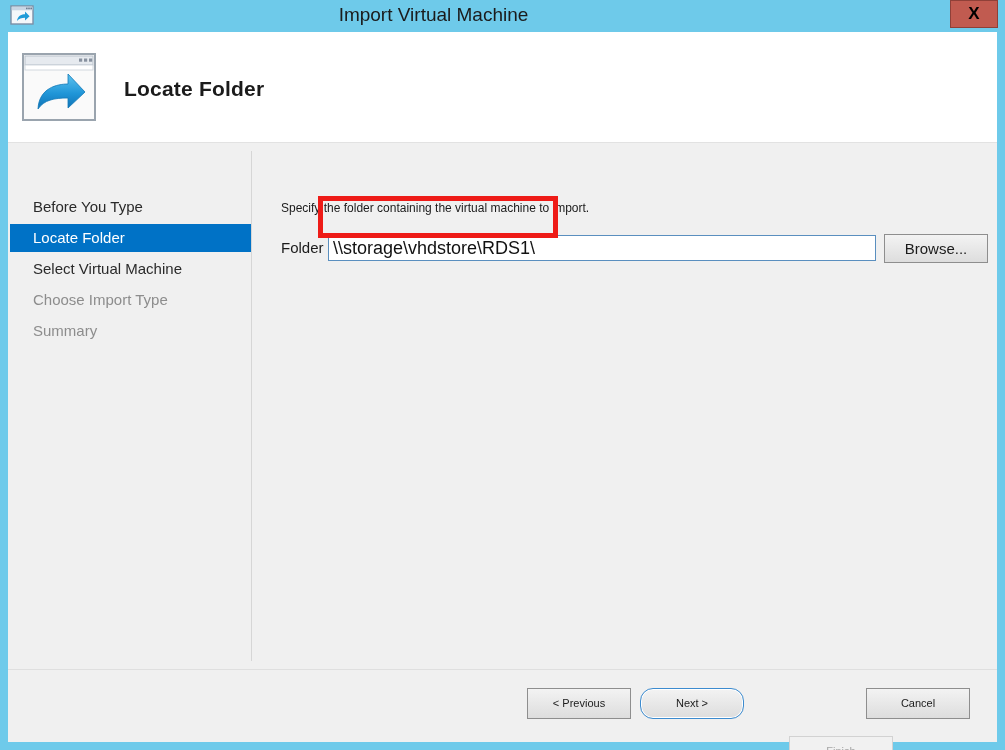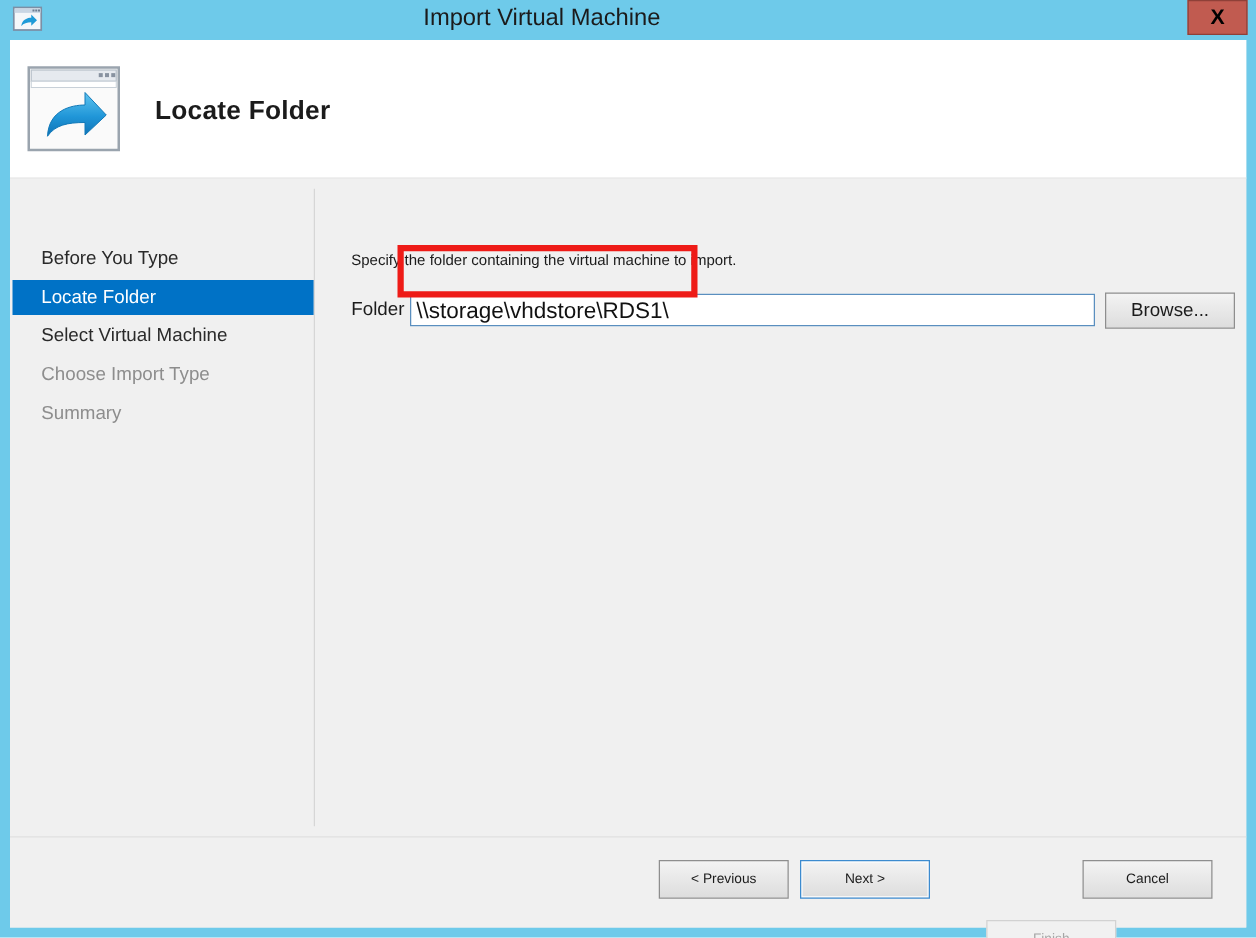--- a/index.html
+++ b/index.html
@@ -235,21 +235,21 @@
     border: 1px solid #3C8BCF;
     box-shadow: inset 0 0 0 1px #ffffff;
   }
   .footer-button.disabled {
     color: #A6A6A6;
     background: #F1F1F1;
     border: 1px solid #D2D2D2;
     cursor: default;
   }
   #btn-previous { left: 519px; }
-  #btn-next     { left: 632px; }
+  #btn-next     { left: 632px; border-radius: 13px; }
   #btn-finish   { left: 781px; margin-top: 48px; }
   #btn-cancel   { left: 858px; }
 </style>
 </head>
 <body>
 
 <div id="window">
 
   <div id="titlebar">
     <div id="titlebar-icon">

